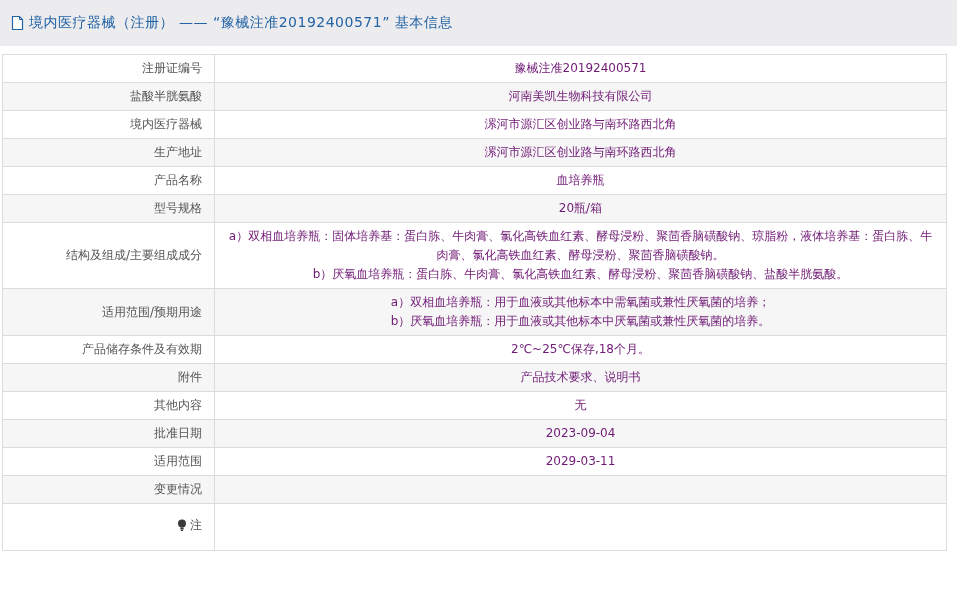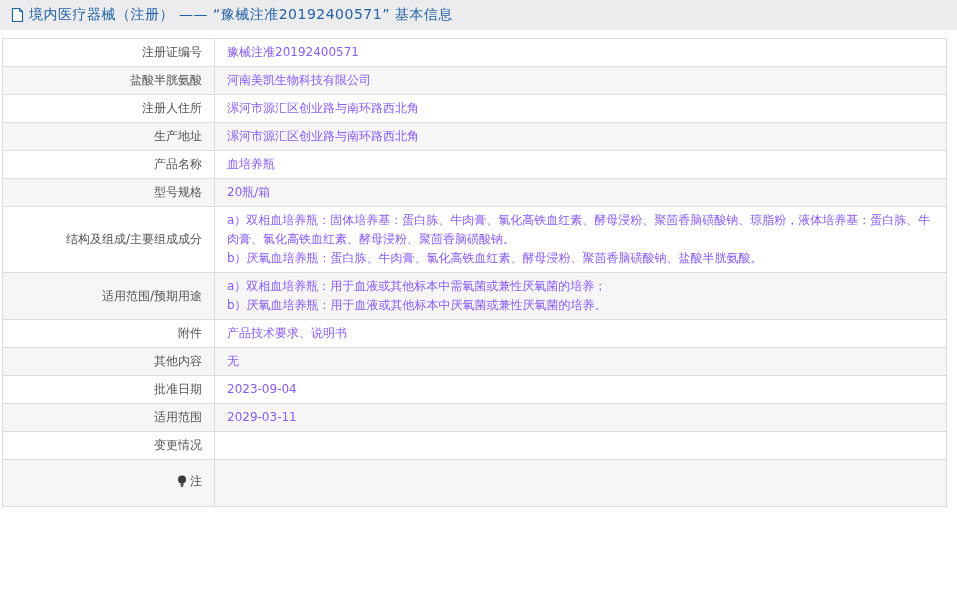--- a/index.html
+++ b/index.html
@@ -8,21 +8,21 @@
     width: 957px;
     background: #ffffff;
     font-family: "DejaVu Sans", "Liberation Sans", sans-serif;
     font-size: 12px;
     color: #555555;
   }
   .page { width: 957px; min-height: 616px; background:#fff; }
 
   
   .header-bar {
-    height: 30px;
+    height: 46px;
     background: #ececee;
     display: flex;
     align-items: center;
     padding: 0 10px;
     text-align: right;
   }
   .doc-icon { display: inline-flex; margin-right: 4px; flex: 0 0 auto; }
   .page-title {
     color: #2263a6;
     font-size: 14px;
@@ -46,22 +46,22 @@
   }
   table.info tr { background: #ffffff; }
   table.info tr:nth-child(even) { background: #f6f6f7; }
   td.cell-label {
     width: 212px;
     text-align: right;
     color: #555555;
     margin-top: 20px;
   }
   td.cell-value {
-    text-align: left;
-    color: #8b5cf6;
+    text-align: center;
+    color: #701a75;
     white-space: pre-line;
     word-break: break-all;
   }
   td.cell-label .label-inner { display: inline-flex; align-items: center; gap: 3px; }
   .bulb-icon { display: inline-flex; vertical-align: -2px; }
 </style>
 </head>
 <body>
 
 <div class="page">
@@ -81,21 +81,21 @@
       <tbody>
         <tr>
           <td class="cell-label">注册证编号</td>
           <td class="cell-value">豫械注准20192400571</td>
         </tr>
         <tr>
           <td class="cell-label">盐酸半胱氨酸</td>
           <td class="cell-value">河南美凯生物科技有限公司</td>
         </tr>
         <tr>
-          <td class="cell-label">注册人住所</td>
+          <td class="cell-label">境内医疗器械</td>
           <td class="cell-value">漯河市源汇区创业路与南环路西北角</td>
         </tr>
         <tr>
           <td class="cell-label">生产地址</td>
           <td class="cell-value">漯河市源汇区创业路与南环路西北角</td>
         </tr>
         <tr>
           <td class="cell-label">产品名称</td>
           <td class="cell-value">血培养瓶</td>
         </tr>
@@ -105,20 +105,24 @@
         </tr>
         <tr>
           <td class="cell-label">结构及组成/主要组成成分</td>
           <td class="cell-value">a）双相血培养瓶：固体培养基：蛋白胨、牛肉膏、氯化高铁血红素、酵母浸粉、聚茴香脑磺酸钠、琼脂粉，液体培养基：蛋白胨、牛肉膏、氯化高铁血红素、酵母浸粉、聚茴香脑磺酸钠。
 b）厌氧血培养瓶：蛋白胨、牛肉膏、氯化高铁血红素、酵母浸粉、聚茴香脑磺酸钠、盐酸半胱氨酸。</td>
         </tr>
         <tr>
           <td class="cell-label">适用范围/预期用途</td>
           <td class="cell-value">a）双相血培养瓶：用于血液或其他标本中需氧菌或兼性厌氧菌的培养；
 b）厌氧血培养瓶：用于血液或其他标本中厌氧菌或兼性厌氧菌的培养。</td>
+        </tr>
+        <tr>
+          <td class="cell-label">产品储存条件及有效期</td>
+          <td class="cell-value">2℃~25℃保存,18个月。</td>
         </tr>
         <tr>
           <td class="cell-label">附件</td>
           <td class="cell-value">产品技术要求、说明书</td>
         </tr>
         <tr>
           <td class="cell-label">其他内容</td>
           <td class="cell-value">无</td>
         </tr>
         <tr>

